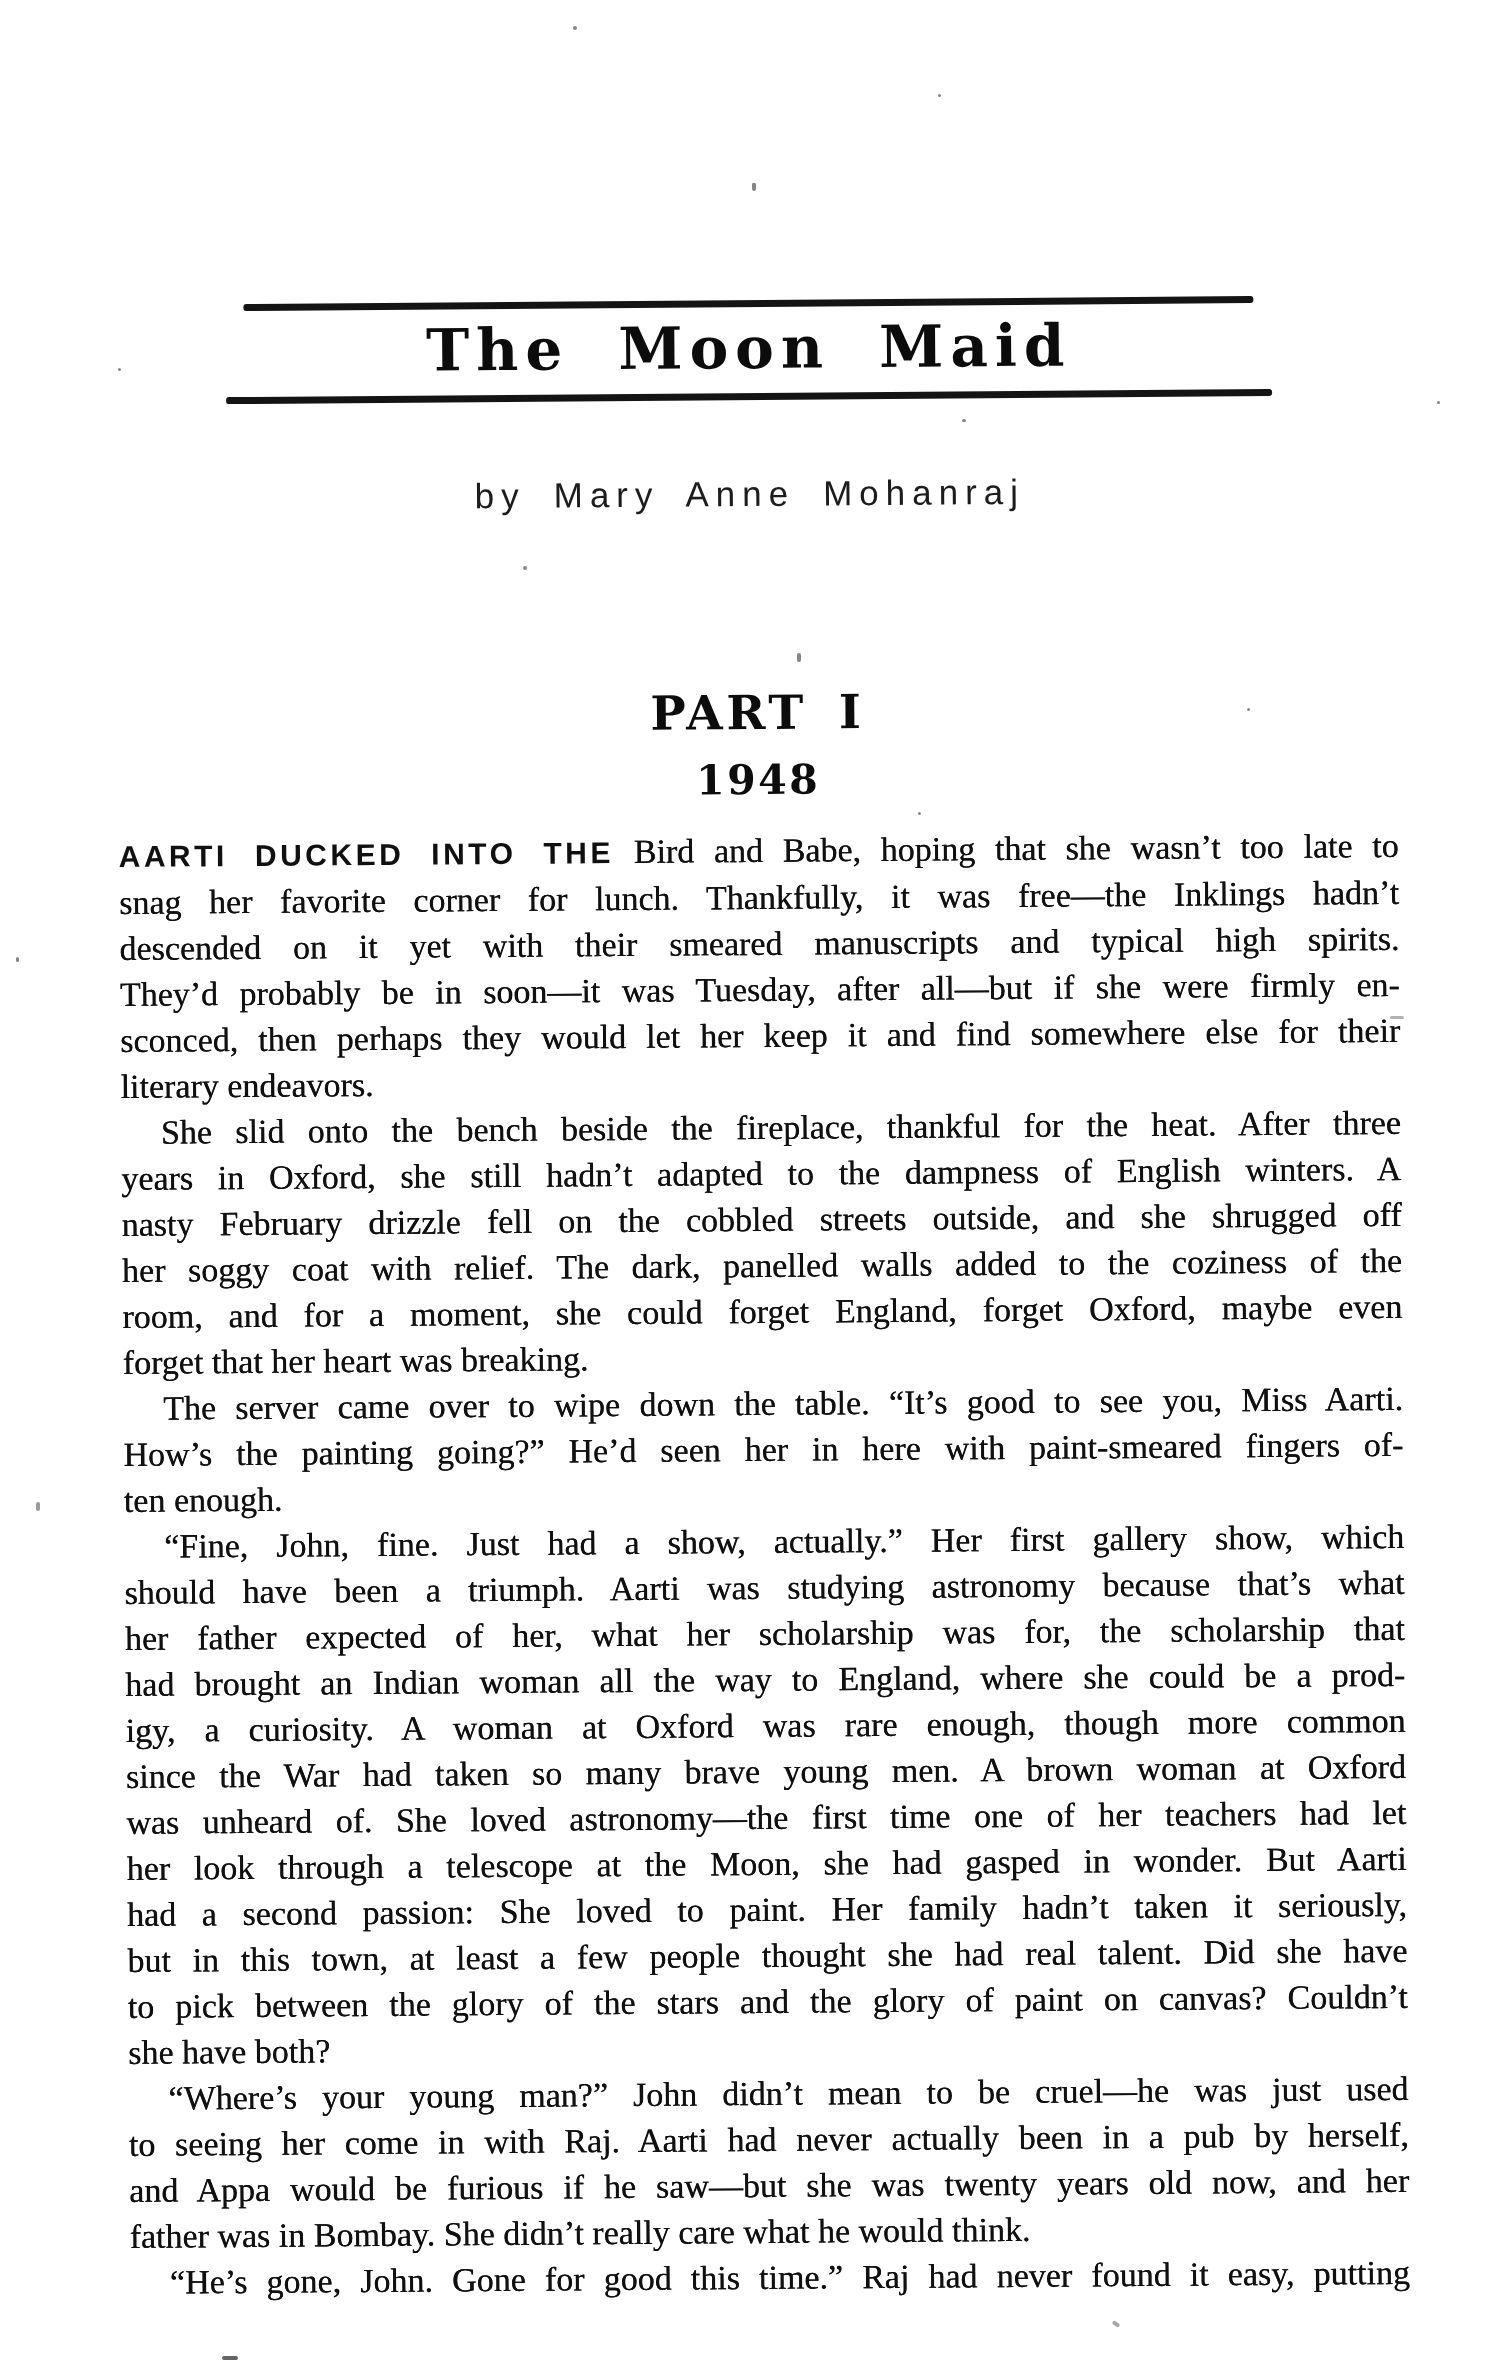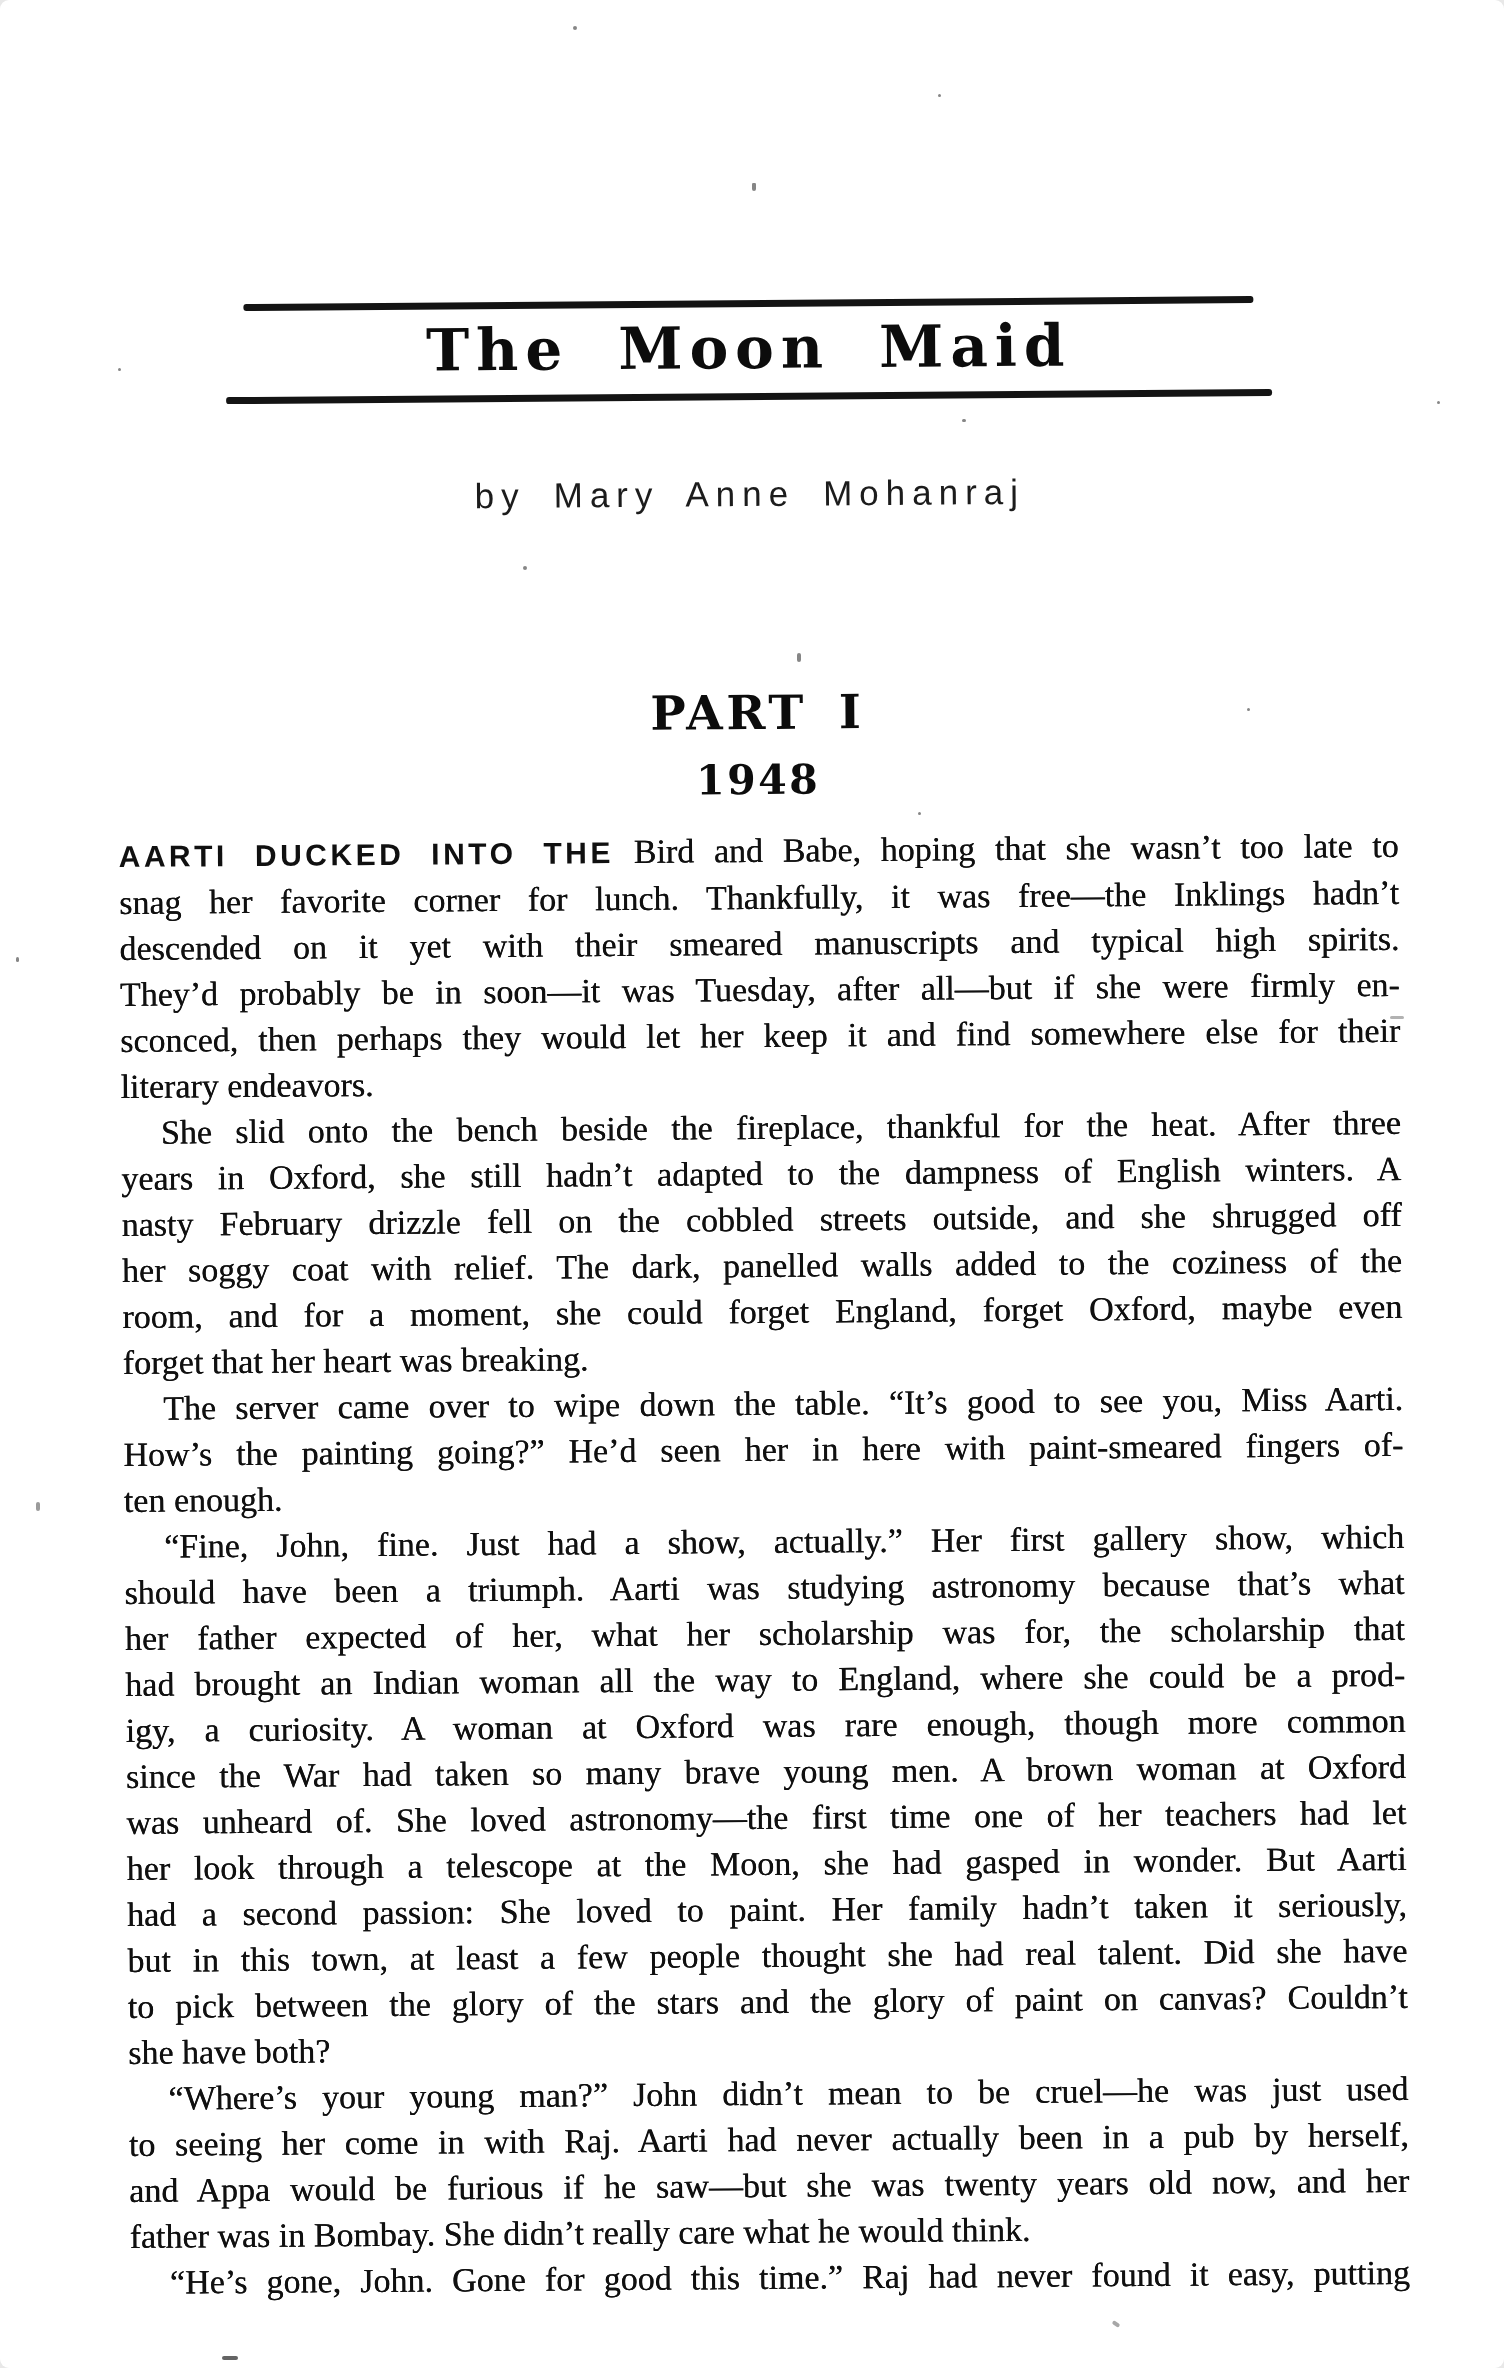--- a/index.html
+++ b/index.html
@@ -1,18 +1,18 @@
 <!DOCTYPE html>
 <html><head>
 <meta charset="utf-8">
 <style>
   html,body{margin:0;padding:0;background:#e8e8e8;}
   .page{
     position:relative;width:1504px;height:2368px;background:#ffffff;
-    overflow:hidden;font-family:"Liberation Serif",serif;color:#101010;border-radius:9px;
+    overflow:hidden;font-family:"Liberation Serif",serif;color:#101010;
   }
   .content{
     position:absolute;left:112px;top:0;width:1280px;
     transform:rotate(-0.45deg);transform-origin:640px 0;
   }
   
   .masthead{margin-left:-12px;}
   .rule{background:#141414;border-radius:3px;}
   .rule-top{width:1010px;height:7px;margin:300px auto 0 auto;}
   .rule-bottom{width:1046px;height:7px;margin:12px auto 0 auto;}

